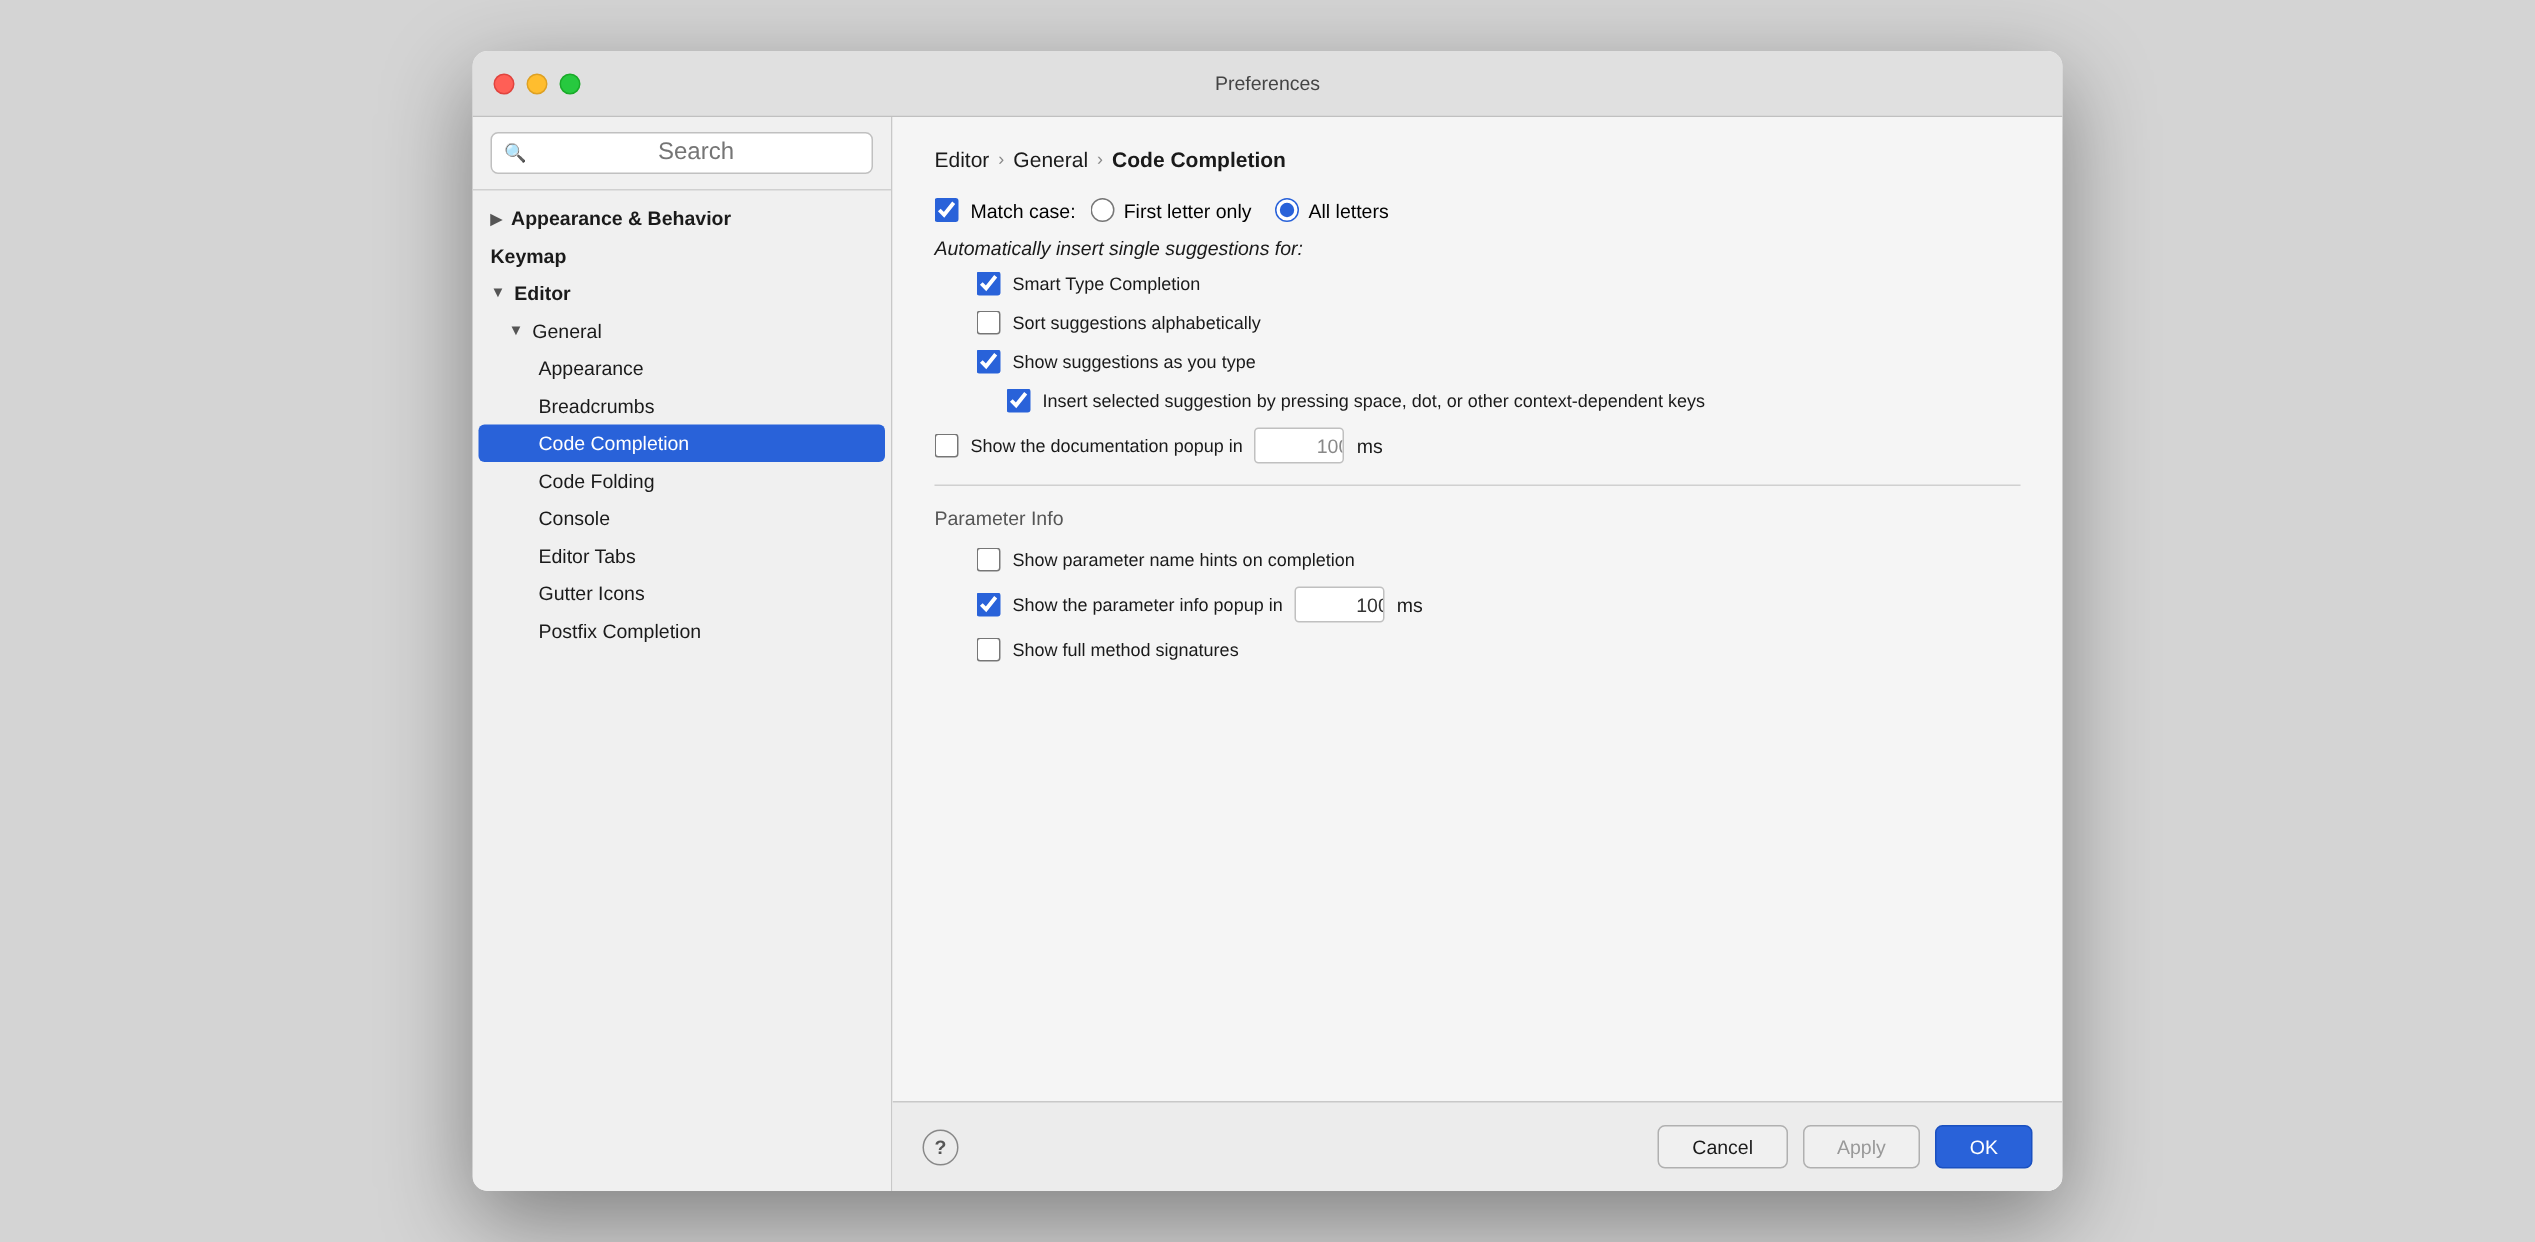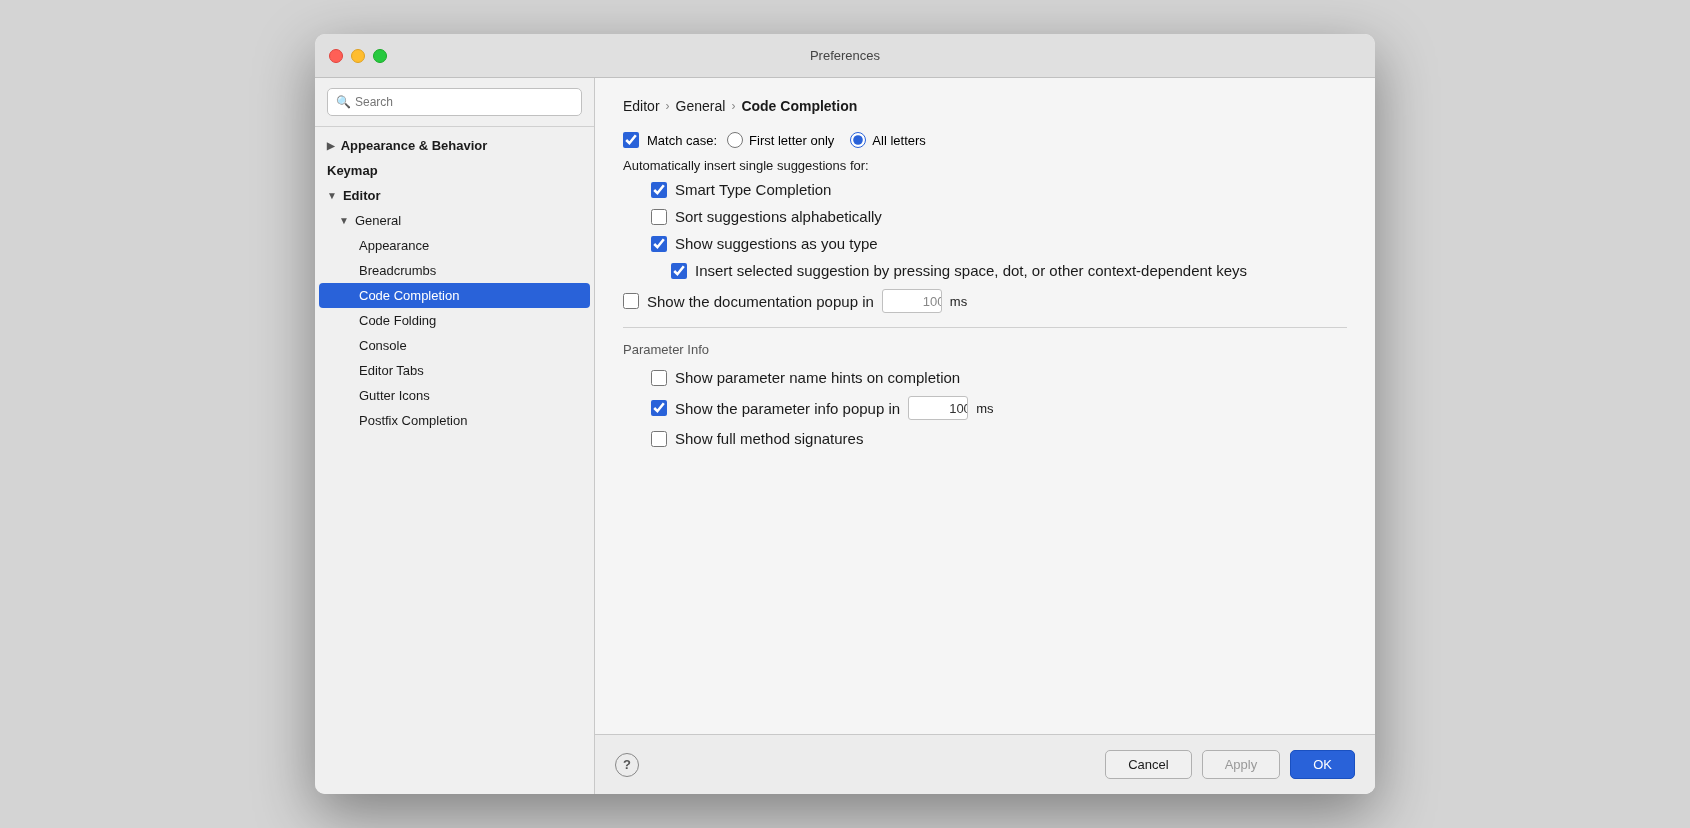--- a/index.html
+++ b/index.html
@@ -84,23 +84,24 @@
       gap: 4px;
     }
     .search-icon-svg {
       color: #888;
       font-size: 12px;
     }
     .search-input-field {
       border: none;
       outline: none;
       background: transparent;
-      font-size: 12px;
+      font-size: 16px;
       flex: 1;
       color: #3b82f6;
+      text-align: center;
     }
     .sidebar-nav {
       flex: 1;
       overflow-y: auto;
       padding: 6px 0;
     }
     .nav-item {
       padding: 5px 12px;
       cursor: pointer;
       display: flex;
@@ -154,21 +155,21 @@
       gap: 10px;
     }
     .section-row label {
       display: flex;
       align-items: center;
       gap: 8px;
       cursor: pointer;
     }
     .option-label {
       color: #1a1a1a;
-      font-size: 15px;
+      font-size: 12px;
     }
     .indent-1 { margin-left: 28px; }
     .indent-2 { margin-left: 48px; }
     input[type="checkbox"] {
       width: 16px;
       height: 16px;
       accent-color: #2962d9;
       cursor: pointer;
     }
     input[type="radio"] {
@@ -198,20 +199,21 @@
       display: flex;
       align-items: center;
       gap: 6px;
       font-size: 13px;
       cursor: pointer;
     }
     .auto-insert-label {
       font-size: 13px;
       color: #1a1a1a;
       margin-bottom: 8px;
+      font-style: italic;
     }
     .popup-row {
       display: flex;
       align-items: center;
       gap: 8px;
       margin-bottom: 10px;
     }
     .popup-input {
       width: 60px;
       height: 24px;

